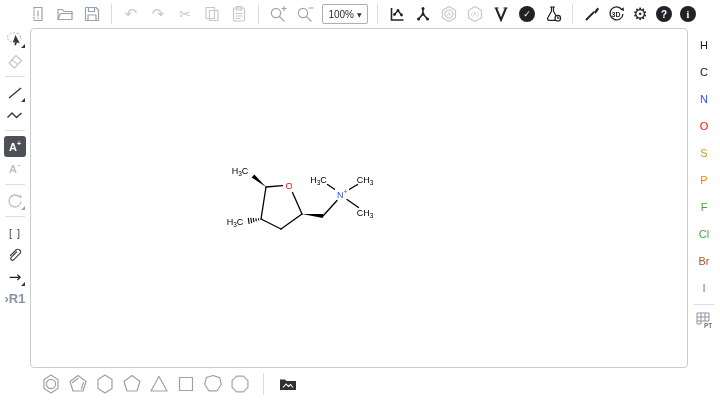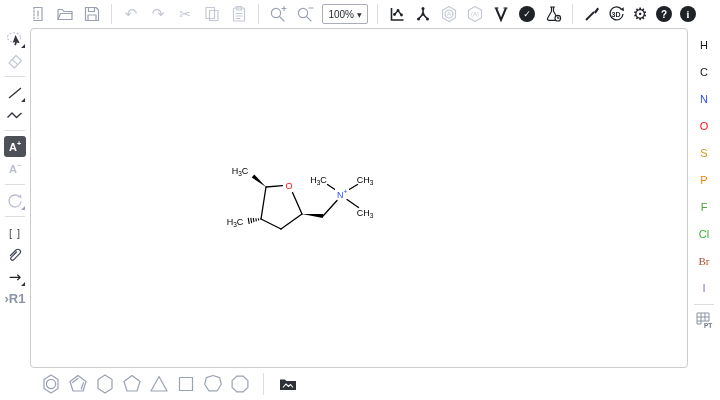--- a/index.html
+++ b/index.html
@@ -304,21 +304,21 @@
   <div class="atom">
       <span style="color: rgb(255, 128, 0);">P</span>
     </div>
   <div class="atom">
       <span style="color: rgb(77, 158, 62);">F</span>
     </div>
   <div class="atom">
       <span style="color: rgb(49, 181, 49);">Cl</span>
     </div>
   <div class="atom">
-      <span style="color: rgb(168, 83, 45); font-family: Liberation Serif, serif;">Br</span>
+      <span style="color: rgb(168, 83, 45);">Br</span>
     </div>
   <div class="atom">
       <span style="color: rgb(162, 98, 207);">I</span>
     </div>
   <div class="rdiv"></div>
   <div class="lbtn">
     <svg width="22" height="22" viewBox="0 0 22 22">
       <g stroke="#8b93a6" fill="none" stroke-width="1">
         <path d="M4,5 h12 v8 h-12 z M8,5 v8 M12,5 v8 M4,9 h12 M4,13 v3 h4 v-3"></path>
       </g>

